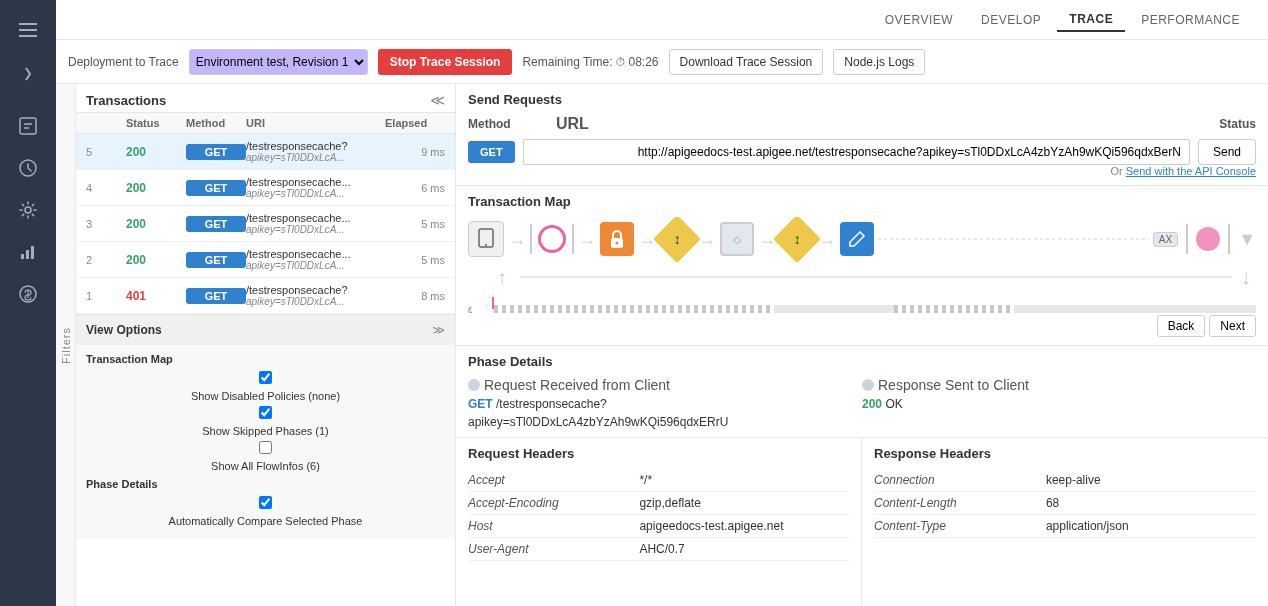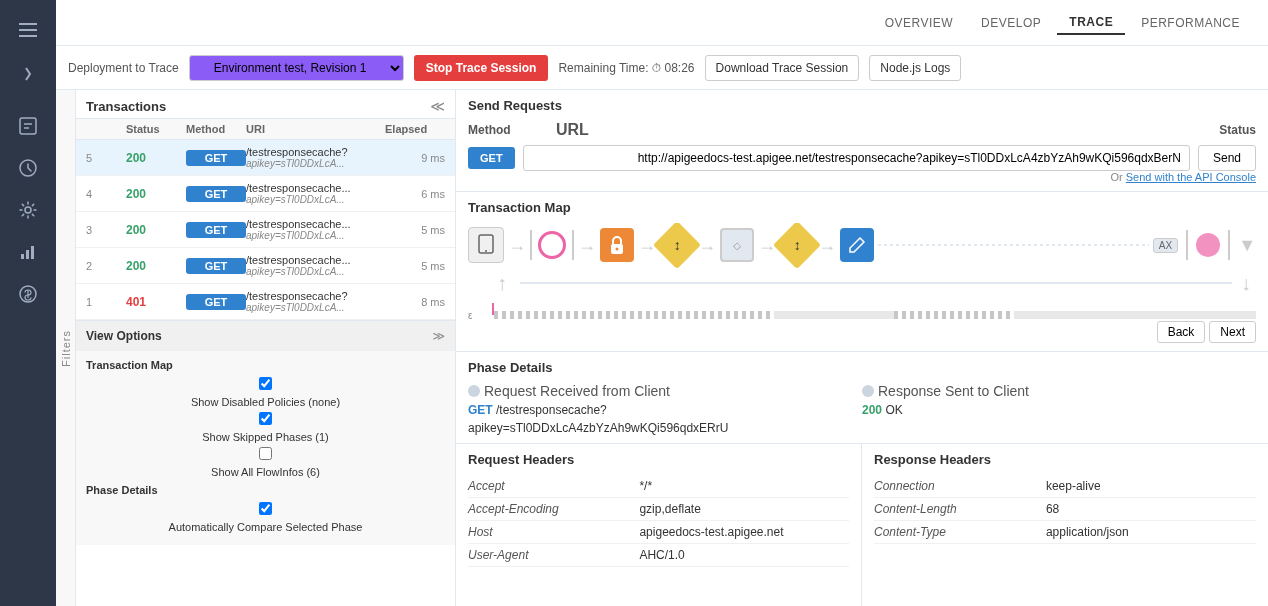--- a/index.html
+++ b/index.html
@@ -31,21 +31,21 @@
     
     .main-content {
       flex: 1;
       display: flex;
       flex-direction: column;
       background: #fff;
     }
 
     
     .top-nav {
-      height: 46px;
+      height: 40px;
       background: #fff;
       border-bottom: 1px solid #e2e8f0;
       display: flex;
       align-items: center;
       justify-content: flex-end;
       padding: 0 16px;
       gap: 4px;
     }
     .nav-item {
       padding: 4px 12px;
@@ -66,24 +66,24 @@
       height: 44px;
       background: #fff;
       border-bottom: 1px solid #e2e8f0;
       display: flex;
       align-items: center;
       padding: 0 12px;
       gap: 10px;
     }
     .toolbar-label { font-size: 12px; color: #555; white-space: nowrap; }
     .env-select {
-      background: #8b5cf6;
+      background: #c4b5fd;
       border: 1px solid #ccc;
       border-radius: 3px;
-      padding: 4px 20px;
+      padding: 4px 2px;
       font-size: 12px;
       cursor: pointer;
     }
     .btn-stop {
       background: #e53e3e;
       color: white;
       border: none;
       border-radius: 3px;
       padding: 6px 12px;
       font-size: 12px;
@@ -705,21 +705,21 @@
               <tr>
                 <td class="header-name">Accept-Encoding</td>
                 <td class="header-value">gzip,deflate</td>
               </tr>
               <tr>
                 <td class="header-name">Host</td>
                 <td class="header-value">apigeedocs-test.apigee.net</td>
               </tr>
               <tr>
                 <td class="header-name">User-Agent</td>
-                <td class="header-value">AHC/1.0</td>
+                <td class="header-value">AHC/0.7</td>
               </tr>
             </tbody>
               </table>
           </div>
 
           <div class="headers-panel">
             <div class="headers-title">Response Headers</div>
             <table class="headers-table">
               <tbody>
               <tr>

